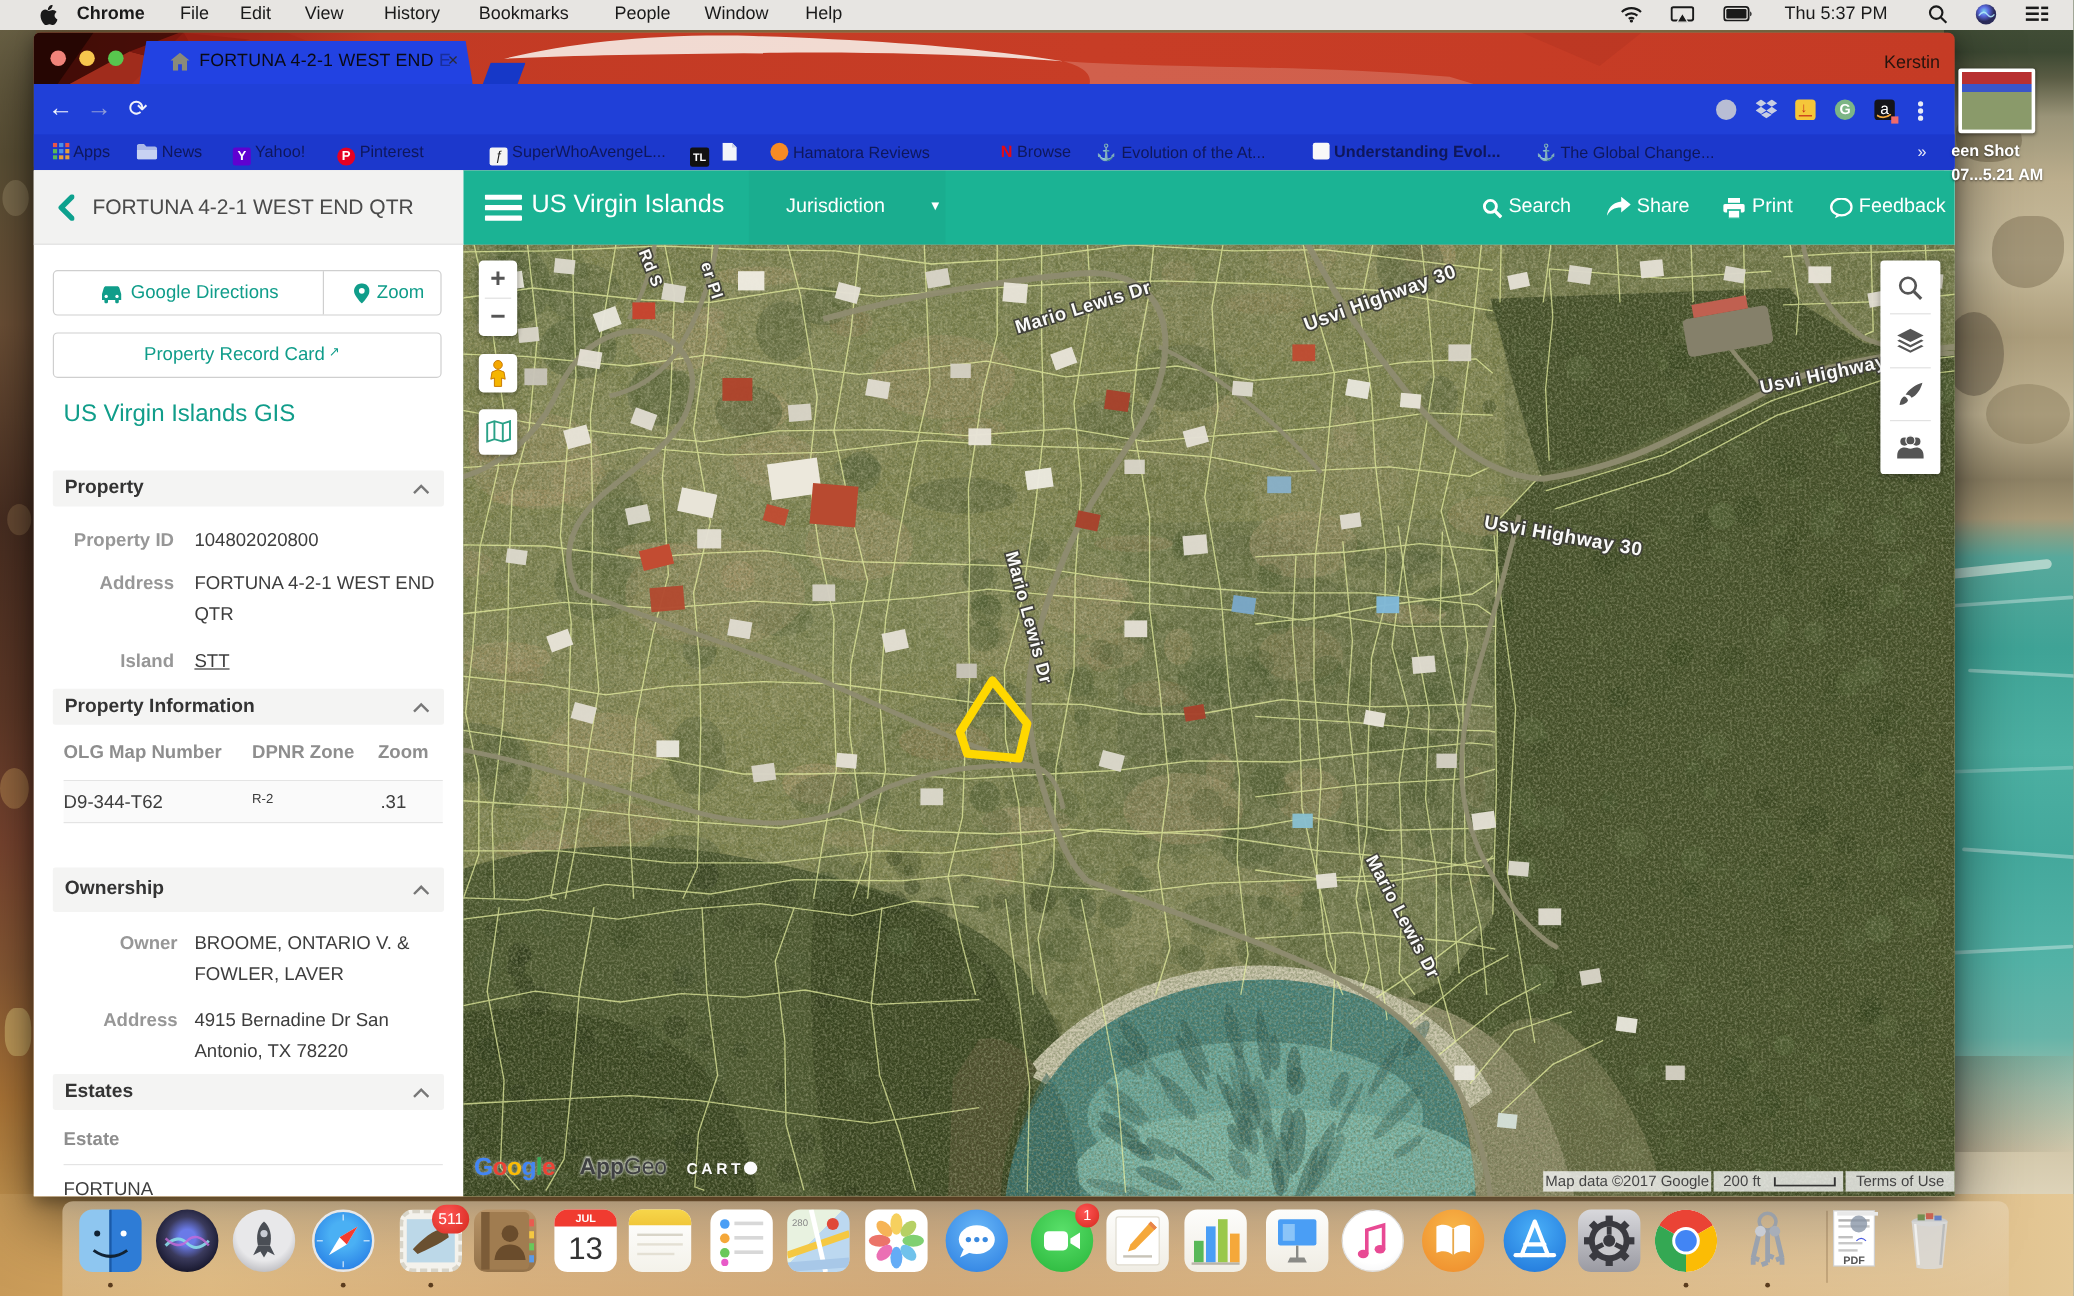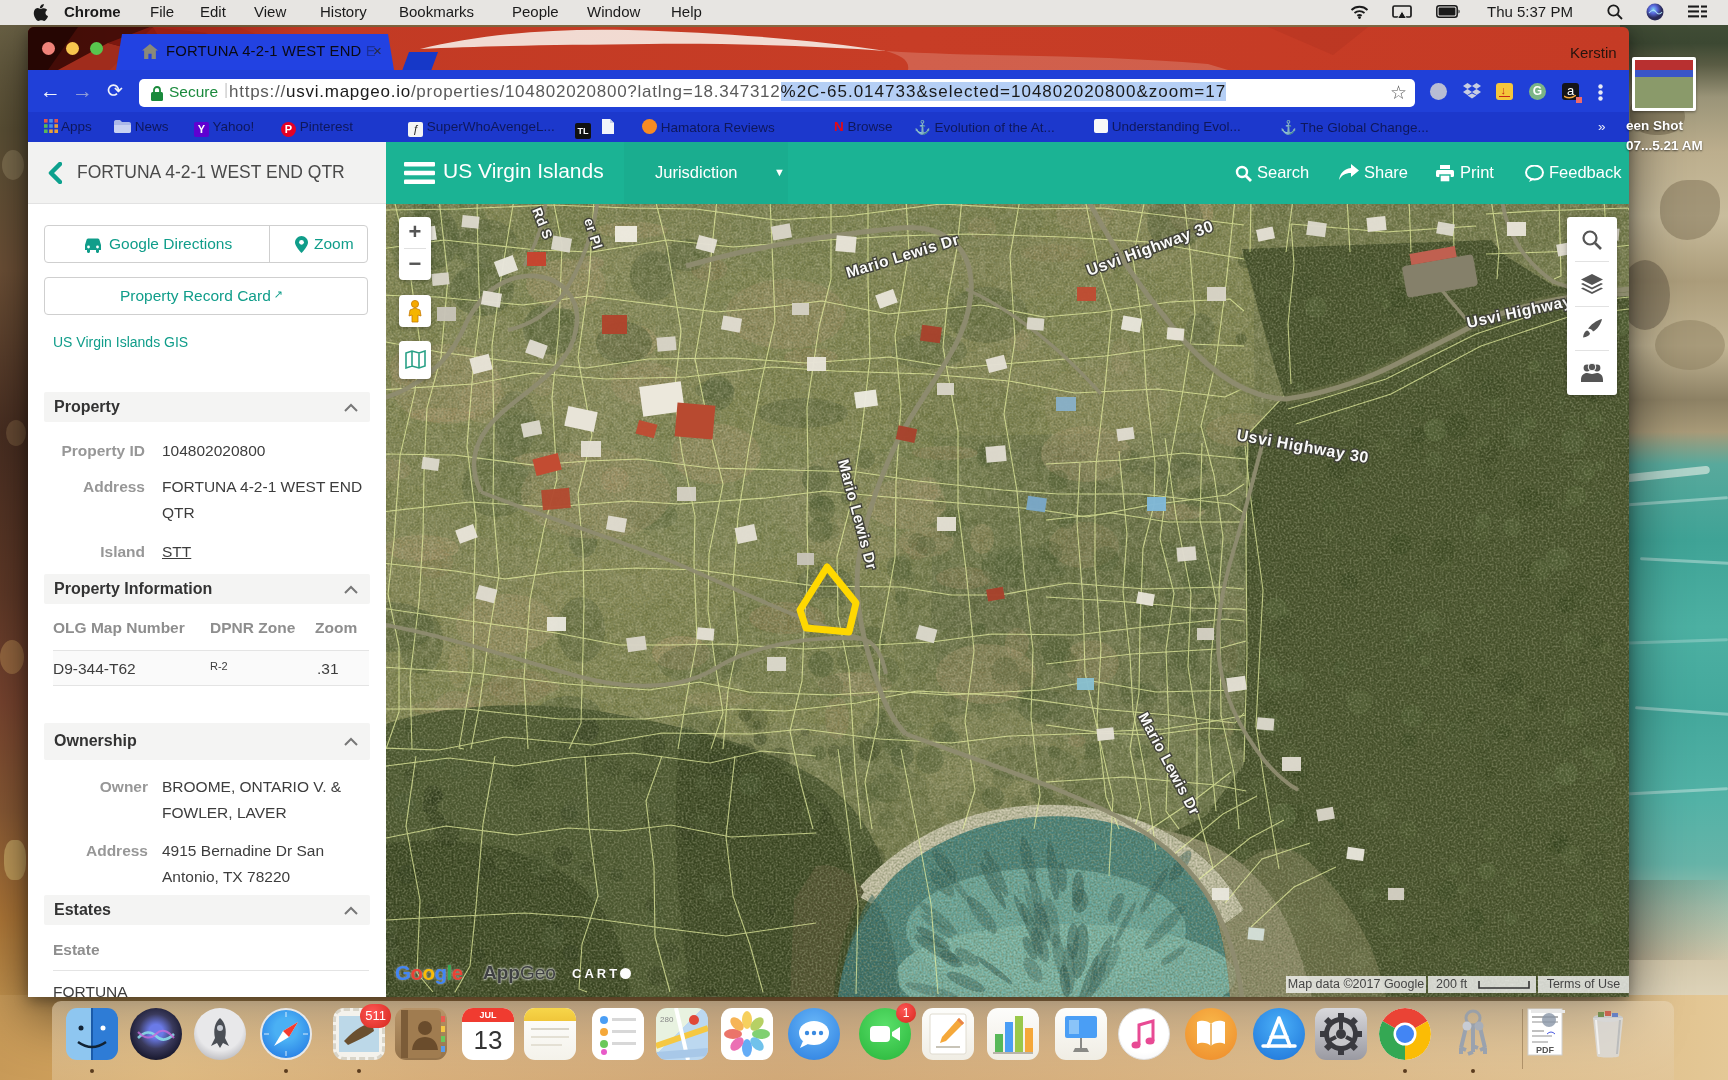--- a/index.html
+++ b/index.html
@@ -98,30 +98,20 @@
         <span style="position:absolute;left:50px;top:9px;">FORTUNA 4-2-1 WEST END<span style="opacity:0.35;"> E</span></span>
         <span style="position:absolute;right:12px;top:8px;color:#2a2a3a;font-size:15px;">×</span>
       </div>
       <div class="abs" id="newtab"></div>
       <span class="abs" style="left:1542px;top:17px;color:#26140e;font-size:15px;">Kerstin</span>
     </div>
     <div class="abs" id="toolbar">
       <span class="abs" style="left:12px;top:9px;color:#f0f2fa;font-size:21px;">←</span>
       <span class="abs" style="left:44px;top:9px;color:#8e9bd8;font-size:21px;">→</span>
       <span class="abs" style="left:79px;top:9px;color:#f0f2fa;font-size:19px;">⟳</span>
-      <div class="abs" id="urlbar">
-        <svg style="position:absolute;left:12px;top:7px;" width="12" height="15" viewBox="0 0 12 15">
-            <rect x="0" y="6" width="12" height="9" rx="1.5" fill="#1a8a3c"></rect>
-            <path d="M3,6 L3,4 A3,3 0 0 1 9,4 L9,6" fill="none" stroke="#1a8a3c" stroke-width="1.8"></path>
-          </svg>
-        <span style="position:absolute;left:30px;top:4px;color:#1a8a3c;font-size:15.5px;">Secure</span>
-        <span style="position:absolute;left:85px;top:2px;color:#ccc;">|</span>
-        <span style="position:absolute;left:90px;top:3px;color:#5a5a5a;font-size:17px;letter-spacing:0.75px;">https://<b style="color:#1a1a1a;font-weight:normal;">usvi.mapgeo.io</b>/properties/104802020800?latlng=18.347312<span style="background:#b5cff5;color:#1a1a1a;letter-spacing:1.0px;">%2C-65.014733&amp;selected=104802020800&amp;zoom=17</span></span>
-        <span style="position:absolute;right:8px;top:2px;color:#555;font-size:19px;">☆</span>
-      </div>
       <span class="abs" style="left:1402px;top:13px;width:17px;height:17px;border-radius:50%;background:#b8bdd4;"></span>
       <svg class="abs" style="left:1435px;top:13px;" width="18" height="17" viewBox="0 0 18 17">
           <g fill="#c8cee2">
             <path d="M4.5,0 L9,3 L4.5,6 L0,3 Z"></path>
             <path d="M13.5,0 L18,3 L13.5,6 L9,3 Z"></path>
             <path d="M4.5,6 L9,9 L4.5,12 L0,9 Z"></path>
             <path d="M13.5,6 L18,9 L13.5,12 L9,9 Z"></path>
             <path d="M4.5,12.6 L9,15.6 L13.5,12.6 L9,10.4 Z"></path>
           </g>
         </svg>
@@ -161,21 +151,21 @@
       <span class="bkit" style="left:253px;"><span style="display:inline-block;width:15px;height:15px;background:#e60023;color:#fff;text-align:center;font-size:11px;font-weight:bold;border-radius:50%;vertical-align:-2px;line-height:15px;">P</span> Pinterest</span>
       <span class="bkit" style="left:356px;padding-left:24px;"><span style="display:inline-block;width:15px;height:15px;background:#f4f4f4;color:#222;text-align:center;font-size:11px;border-radius:2px;vertical-align:-2px;line-height:15px;font-style:italic;">ƒ</span> SuperWhoAvengeL...</span>
       <span class="bkit" style="left:536px;margin-left:11px;"><span style="display:inline-block;width:16px;height:16px;background:#111;color:#fff;text-align:center;font-size:9px;font-weight:bold;border-radius:2px;vertical-align:-3px;line-height:16px;">TL</span></span>
       <span class="bkit" style="left:574px;"><svg width="12" height="15" viewBox="0 0 12 15" style="vertical-align:-3px;">
             <path d="M0,0 L8,0 L12,4 L12,15 L0,15 Z" fill="#f2f4fa"></path>
             <path d="M8,0 L8,4 L12,4 Z" fill="#c8d0e8"></path>
           </svg></span>
       <span class="bkit" style="left:614px;"><span style="display:inline-block;width:15px;height:15px;background:#f78b24;border-radius:50%;vertical-align:-2px;"></span> Hamatora Reviews</span>
       <span class="bkit" style="left:806px;"><span style="color:#e50914;font-weight:bold;">N</span> Browse</span>
       <span class="bkit" style="left:886px;"><span style="color:#3a3a4a;">⚓</span> Evolution of the At...</span>
-      <span class="bkit" style="left:1066px;"><span style="display:inline-block;width:14px;height:14px;background:#f8f8f8;border-radius:2px;vertical-align:-2px;"></span> Understanding Evol...</span>
+      <span class="bkit" style="left:1066px;font-weight:bold;"><span style="display:inline-block;width:14px;height:14px;background:#f8f8f8;border-radius:2px;vertical-align:-2px;"></span> Understanding Evol...</span>
       <span class="bkit" style="left:1252px;"><span style="color:#3a3a4a;">⚓</span> The Global Change...</span>
       <span class="bkit" style="left:1570px;color:#e8eaf8;">»</span>
     </div>
     <div class="abs" id="appcontent">
       <div class="abs" id="greenbar">
         <svg class="abs" style="left:18px;top:20px;" width="31" height="22" viewBox="0 0 31 22">
             <rect y="0" width="31" height="4.5" rx="1" fill="#fff"></rect>
             <rect y="8.8" width="31" height="4.5" rx="1" fill="#fff"></rect>
             <rect y="17.6" width="31" height="4.5" rx="1" fill="#fff"></rect>
           </svg>
@@ -1153,21 +1143,21 @@
           <span style="position:absolute;left:64px;top:9px;color:#109d8a;font-size:15.5px;">Google Directions</span>
           <svg style="position:absolute;left:250px;top:10px;" width="13" height="17" viewBox="0 0 13 17">
               <path d="M6.5,0 C10,0 13,3 13,6.5 C13,10.5 6.5,17 6.5,17 C6.5,17 0,10.5 0,6.5 C0,3 3,0 6.5,0 Z" fill="#109d8a"></path>
               <circle cx="6.5" cy="6.3" r="2.4" fill="#fff"></circle>
             </svg>
           <span style="position:absolute;left:269px;top:9px;color:#109d8a;font-size:15.5px;">Zoom</span>
         </div>
         <div class="abs" style="left:16px;top:135px;width:324px;height:38px;border:1px solid #cfcfcf;border-radius:4px;background:#fff;">
           <span style="position:absolute;left:75px;top:9px;color:#109d8a;font-size:15.5px;">Property Record Card <span style="font-size:11px;vertical-align:3px;">↗</span></span>
         </div>
-        <span class="abs teal" style="left:25px;top:192px;font-size:14px;text-align:center;">US Virgin Islands GIS</span>
+        <span class="abs teal" style="left:25px;top:192px;font-size:20px;text-align:center;">US Virgin Islands GIS</span>
         <div class="seg" style="top:250px;height:30px;">
             <span style="position:absolute;left:10px;top:6px;">Property</span>
             <svg class="chev" style="top:11px;" width="14" height="9" viewBox="0 0 14 9">
               <path d="M1,8 L7,2 L13,8" fill="none" stroke="#777" stroke-width="2"></path>
             </svg>
           </div>
         <span class="lbl" style="left:0;top:296px;width:117px;">Property ID</span>
           <span class="val" style="left:134px;top:296px;">104802020800</span>
         <span class="lbl" style="left:0;top:332px;width:117px;">Address</span>
           <span class="val" style="left:134px;top:332px;">FORTUNA 4-2-1 WEST END<br>QTR</span>

